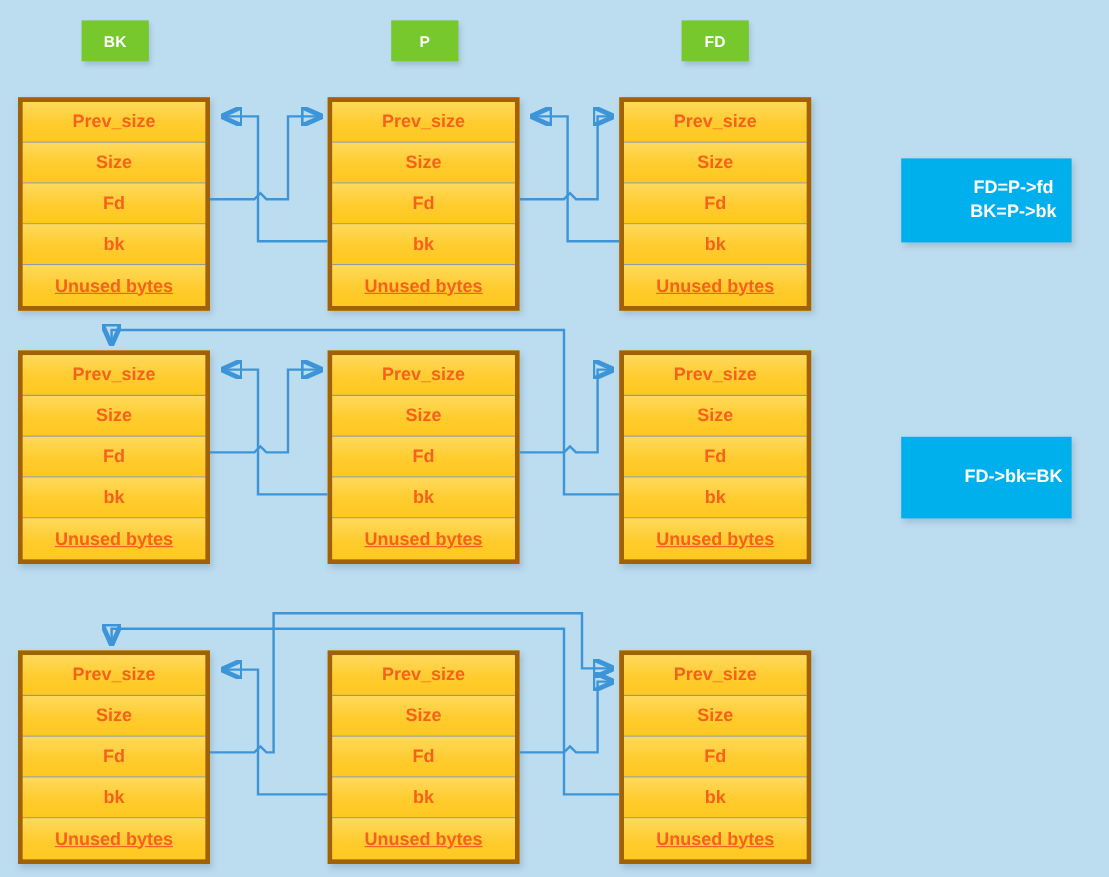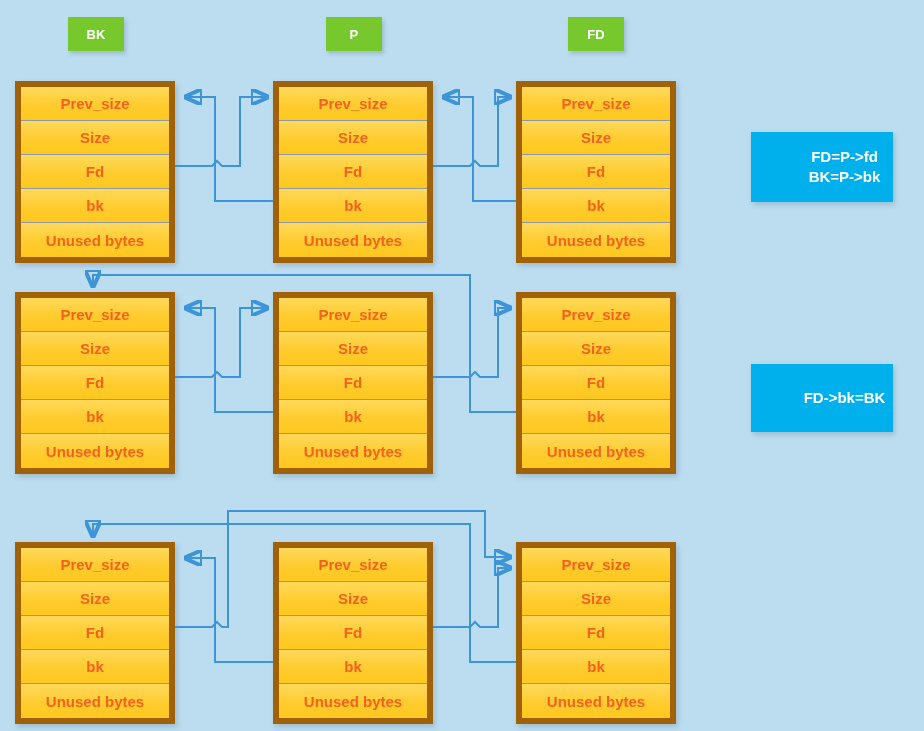--- a/index.html
+++ b/index.html
@@ -22,36 +22,36 @@
     font-size:13px;font-weight:bold;
     display:flex;align-items:center;justify-content:center;
     box-shadow:2px 3px 4px rgba(80,110,130,.28);
     letter-spacing:.2px;
   }
 
   
   .chunk{
     position:absolute;
     width:160px;
-    border:6px solid #a16207;
+    border:4px solid #a16207;
     box-sizing:border-box;
     box-shadow:2px 3px 5px rgba(70,100,125,.25);
     background:#ffd24a;
   }
   .cell{
     height:34px;
     box-sizing:border-box;
     border-bottom:1px solid #8b9aa4;
     background:linear-gradient(180deg,#ffd95c 0%, #ffcc2e 55%, #ffc81f 100%);
     color:#f5621e;
     font-size:15px;font-weight:bold;
     display:flex;align-items:center;justify-content:center;
     white-space:nowrap;
   }
-  .cell:last-child{border-bottom:none;}
+  .cell:last-child{border-bottom:none;text-decoration:underline;}
 
   
   .note{
     position:absolute;
     width:142px;
     background:#00b0ec;
     color:#ffffff;
     font-size:15px;font-weight:bold;
     display:flex;flex-direction:column;
     align-items:center;justify-content:center;

